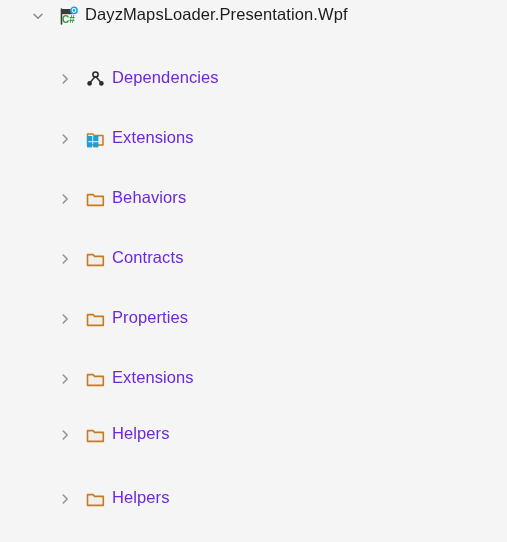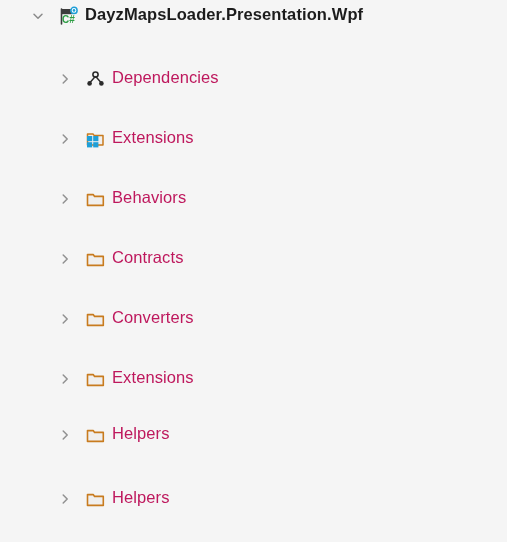--- a/index.html
+++ b/index.html
@@ -56,26 +56,26 @@
   }
   .ico svg { display: block; }
 
   .ico-root  { left: 58px; }
   .ico-child { left: 84px; }
 
   
   .label {
     position: absolute;
     font-size: 16.5px;
-    color: #be185d;
+    color: #6d28d9;
     letter-spacing: .1px;
   }
   .label-root {
     left: 85px;
-    font-weight: bold;
+    font-weight: normal;
     color: #1C1C1C;
   }
   .label-child { left: 112px; }
 
   .row-root { height: 32px; }
 </style>
 </head>
 <body>
 
 <div id="tree">
@@ -169,21 +169,21 @@
     <span class="chev chev-child" style="top:7px">
       <svg width="14" height="14" viewBox="0 0 14 14">
           <path d="M5.2 3 L9.2 7 L5.2 11" fill="none" stroke="#919191" stroke-width="1.5" stroke-linecap="round" stroke-linejoin="round"></path>
         </svg>
     </span>
     <span class="ico ico-child" style="top:4px">
       <svg width="21" height="21" viewBox="0 0 21 21">
           <path d="M2.5 5.6 L8.2 5.6 L9.6 7.4 L18.3 7.4 L18.3 16.4 L2.5 16.4 Z" fill="#F0EFEE" stroke="#C87B1E" stroke-width="1.6" stroke-linejoin="round"></path>
         </svg>
     </span>
-    <span class="label label-child" style="top:4px">Converters</span>
+    <span class="label label-child" style="top:4px">Properties</span>
   </div>
 
   <div class="row" style="top:182px">
     <span class="chev chev-child" style="top:7px">
       <svg width="14" height="14" viewBox="0 0 14 14">
           <path d="M5.2 3 L9.2 7 L5.2 11" fill="none" stroke="#919191" stroke-width="1.5" stroke-linecap="round" stroke-linejoin="round"></path>
         </svg>
     </span>
     <span class="ico ico-child" style="top:4px">
       <svg width="21" height="21" viewBox="0 0 21 21">

